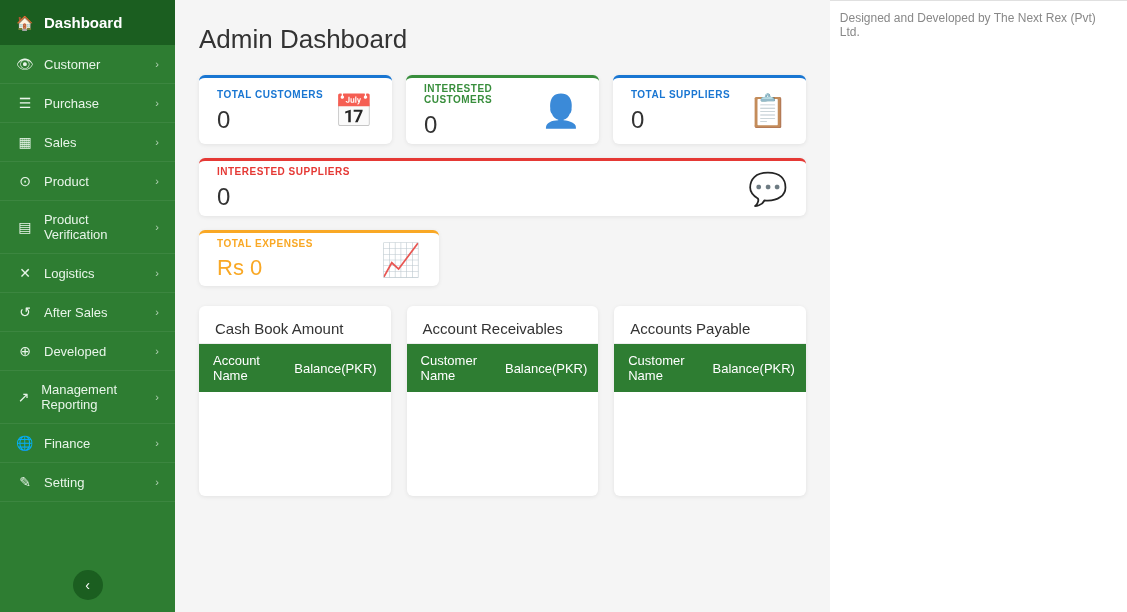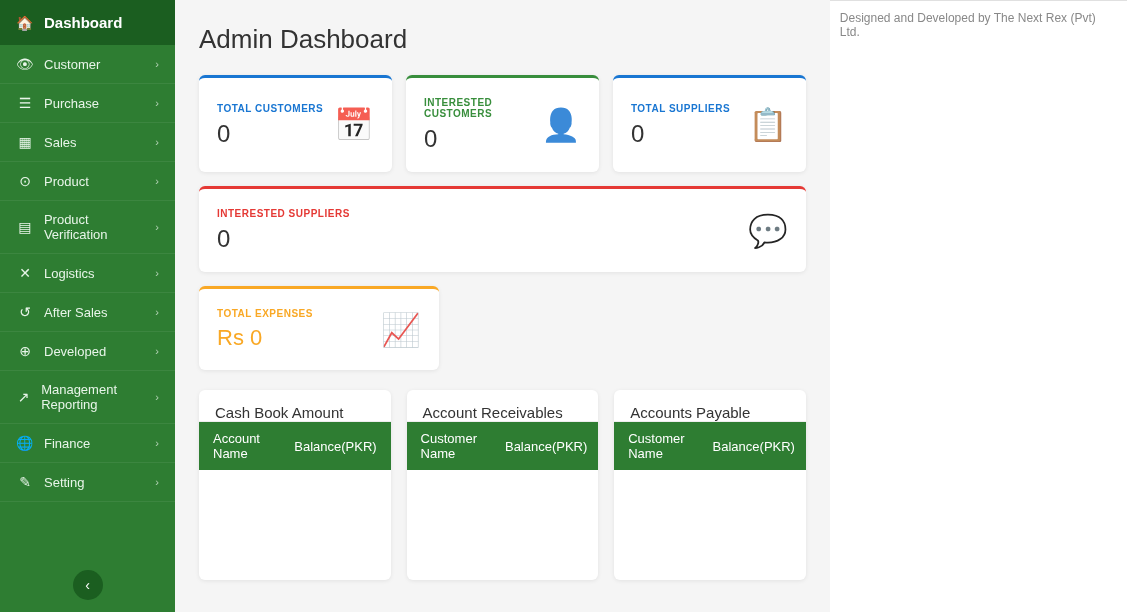--- a/index.html
+++ b/index.html
@@ -81,21 +81,21 @@
     
     .stat-cards {
       display: flex;
       gap: 14px;
       margin-bottom: 14px;
       flex-wrap: wrap;
     }
     .stat-card {
       background: #fff;
       border-radius: 6px;
-      padding: 19px 18px;
+      padding: 5px 18px;
       flex: 1;
       min-width: 180px;
       display: flex;
       align-items: center;
       justify-content: space-between;
       border-top: 3px solid #1976d2;
       box-shadow: 0 1px 4px rgba(0,0,0,0.08);
     }
     .stat-card.green { border-top-color: #388e3c; }
     .stat-card.blue2 { border-top-color: #1976d2; }
@@ -142,21 +142,21 @@
     }
     .table-card {
       background: #fff;
       border-radius: 6px;
       flex: 1;
       box-shadow: 0 1px 4px rgba(0,0,0,0.08);
       overflow: hidden;
       min-height: 190px;
     }
     .table-card-title {
-      padding: 14px 16px 0 16px;
+      padding: 14px 16px 6px 16px;
       font-size: 15px;
       font-weight: 500;
       color: #333;
       border-bottom: 1px solid #eee;
     }
     .data-table {
       width: 100%;
       border-collapse: collapse;
       padding-left: 28px;
     }

